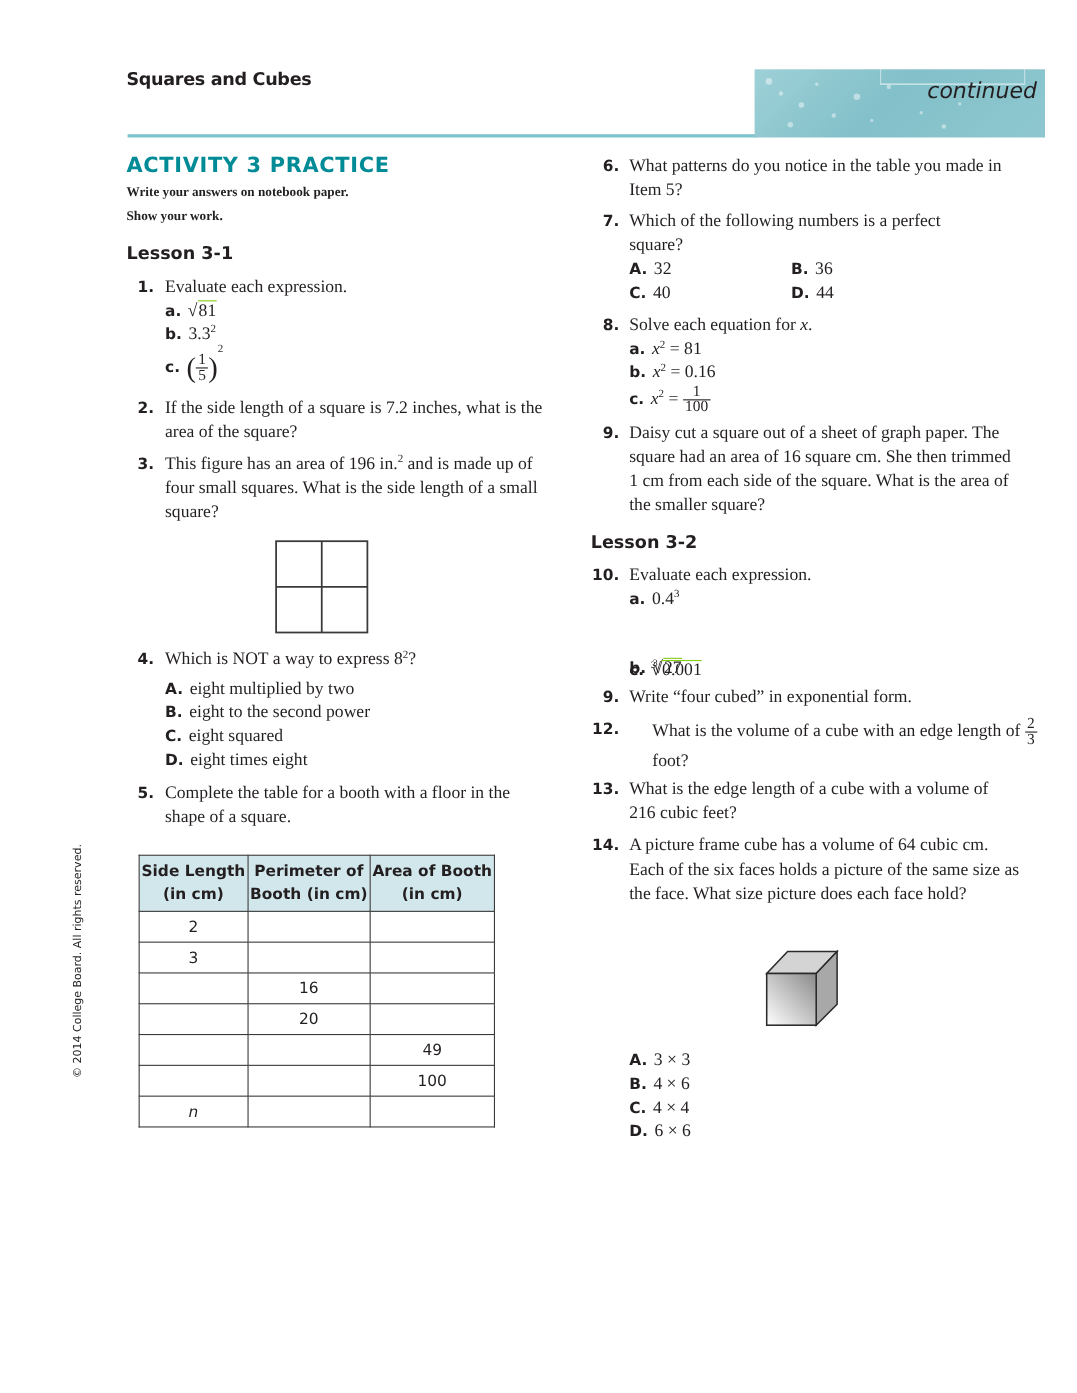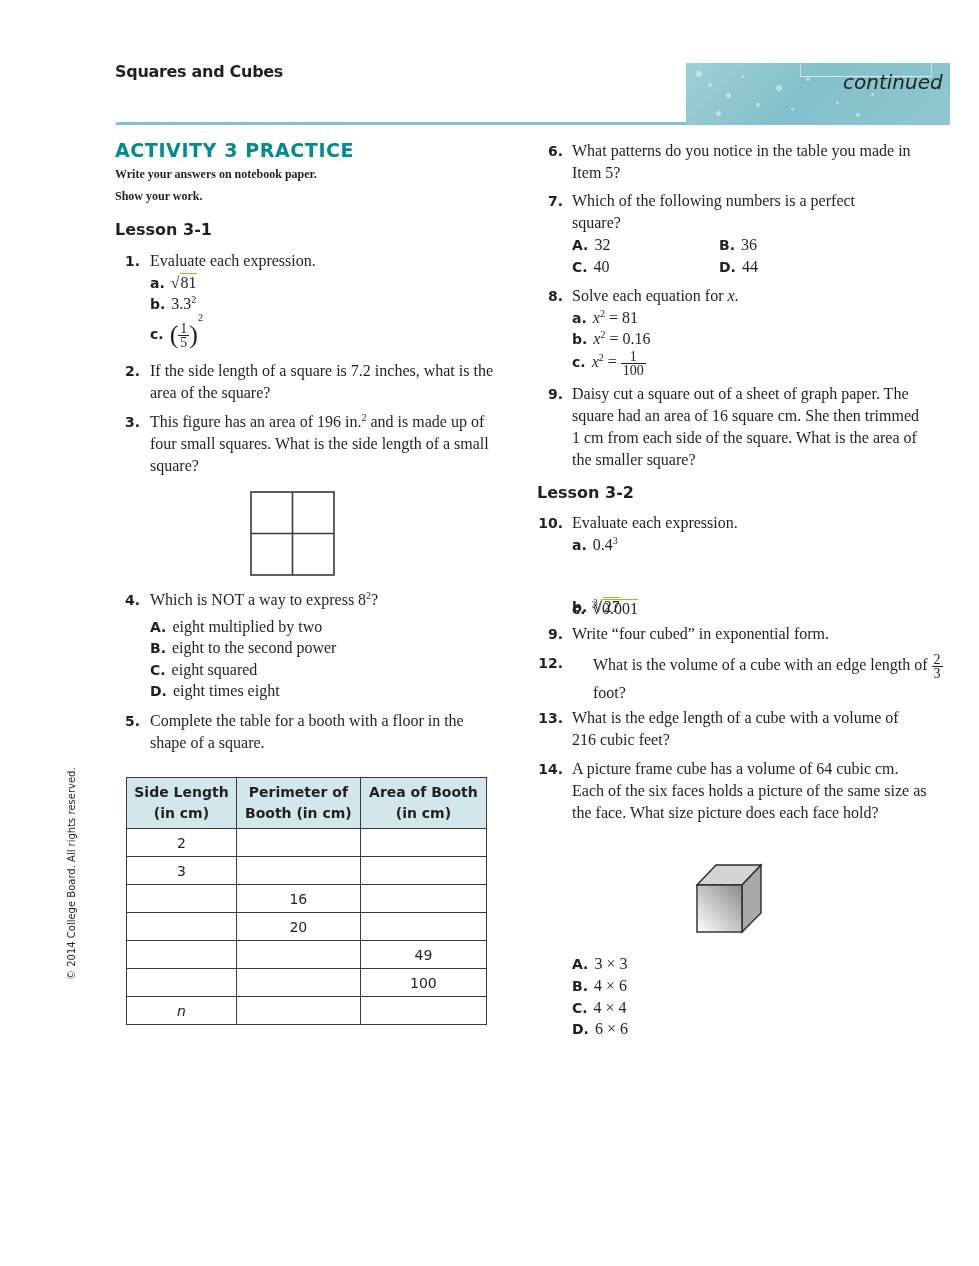--- a/index.html
+++ b/index.html
@@ -19,21 +19,21 @@
   .qtext { position: absolute; font-size: 16px; line-height: 22px; }
   .sub { position: absolute; font-size: 16px; line-height: 22px; white-space: nowrap; }
   .sub .lbl { margin-right: 6px; }
   sup { font-size: 10px; vertical-align: 6px; line-height: 0; }
   .frac { display: inline-block; vertical-align: middle; text-align: center; font-size: 14px; line-height: 13px; }
   .frac .num { display: block; border-bottom: 1px solid #231f20; padding: 0 2px; }
   .frac .den { display: block; padding: 0 2px; }
   .sqrt { border-top: 1px solid #84cc16; padding-left: 1px; }
   .root-idx { font-size: 9px; vertical-align: 7px; margin-right: -4px; }
   .paren { font-size: 26px; font-weight: lighter; vertical-align: middle; }
-  table.booth { position: absolute; left: 126px; top: 777px; width: 361px; border-collapse: collapse; font-family: "DejaVu Sans", sans-serif; font-size: 14px; }
+  table.booth { position: absolute; left: 126px; top: 777px; width: 324px; border-collapse: collapse; font-family: "DejaVu Sans", sans-serif; font-size: 14px; }
   table.booth th { background: #d2e7ec; font-weight: bold; border: 1.5px solid #3a3a3a; height: 48px; line-height: 21px; }
   table.booth td { border: 1.5px solid #3a3a3a; height: 25px; text-align: center; }
   .copyright { left: 0; top: 0; font-family: "DejaVu Sans", sans-serif; font-size: 10px; color: #231f20; white-space: nowrap; transform-origin: 0 0; }
 </style>
 </head>
 <body>
 
 <div class="abs header-title">Squares and Cubes</div>
 <div class="abs rule"></div>
 <div class="abs banner">

